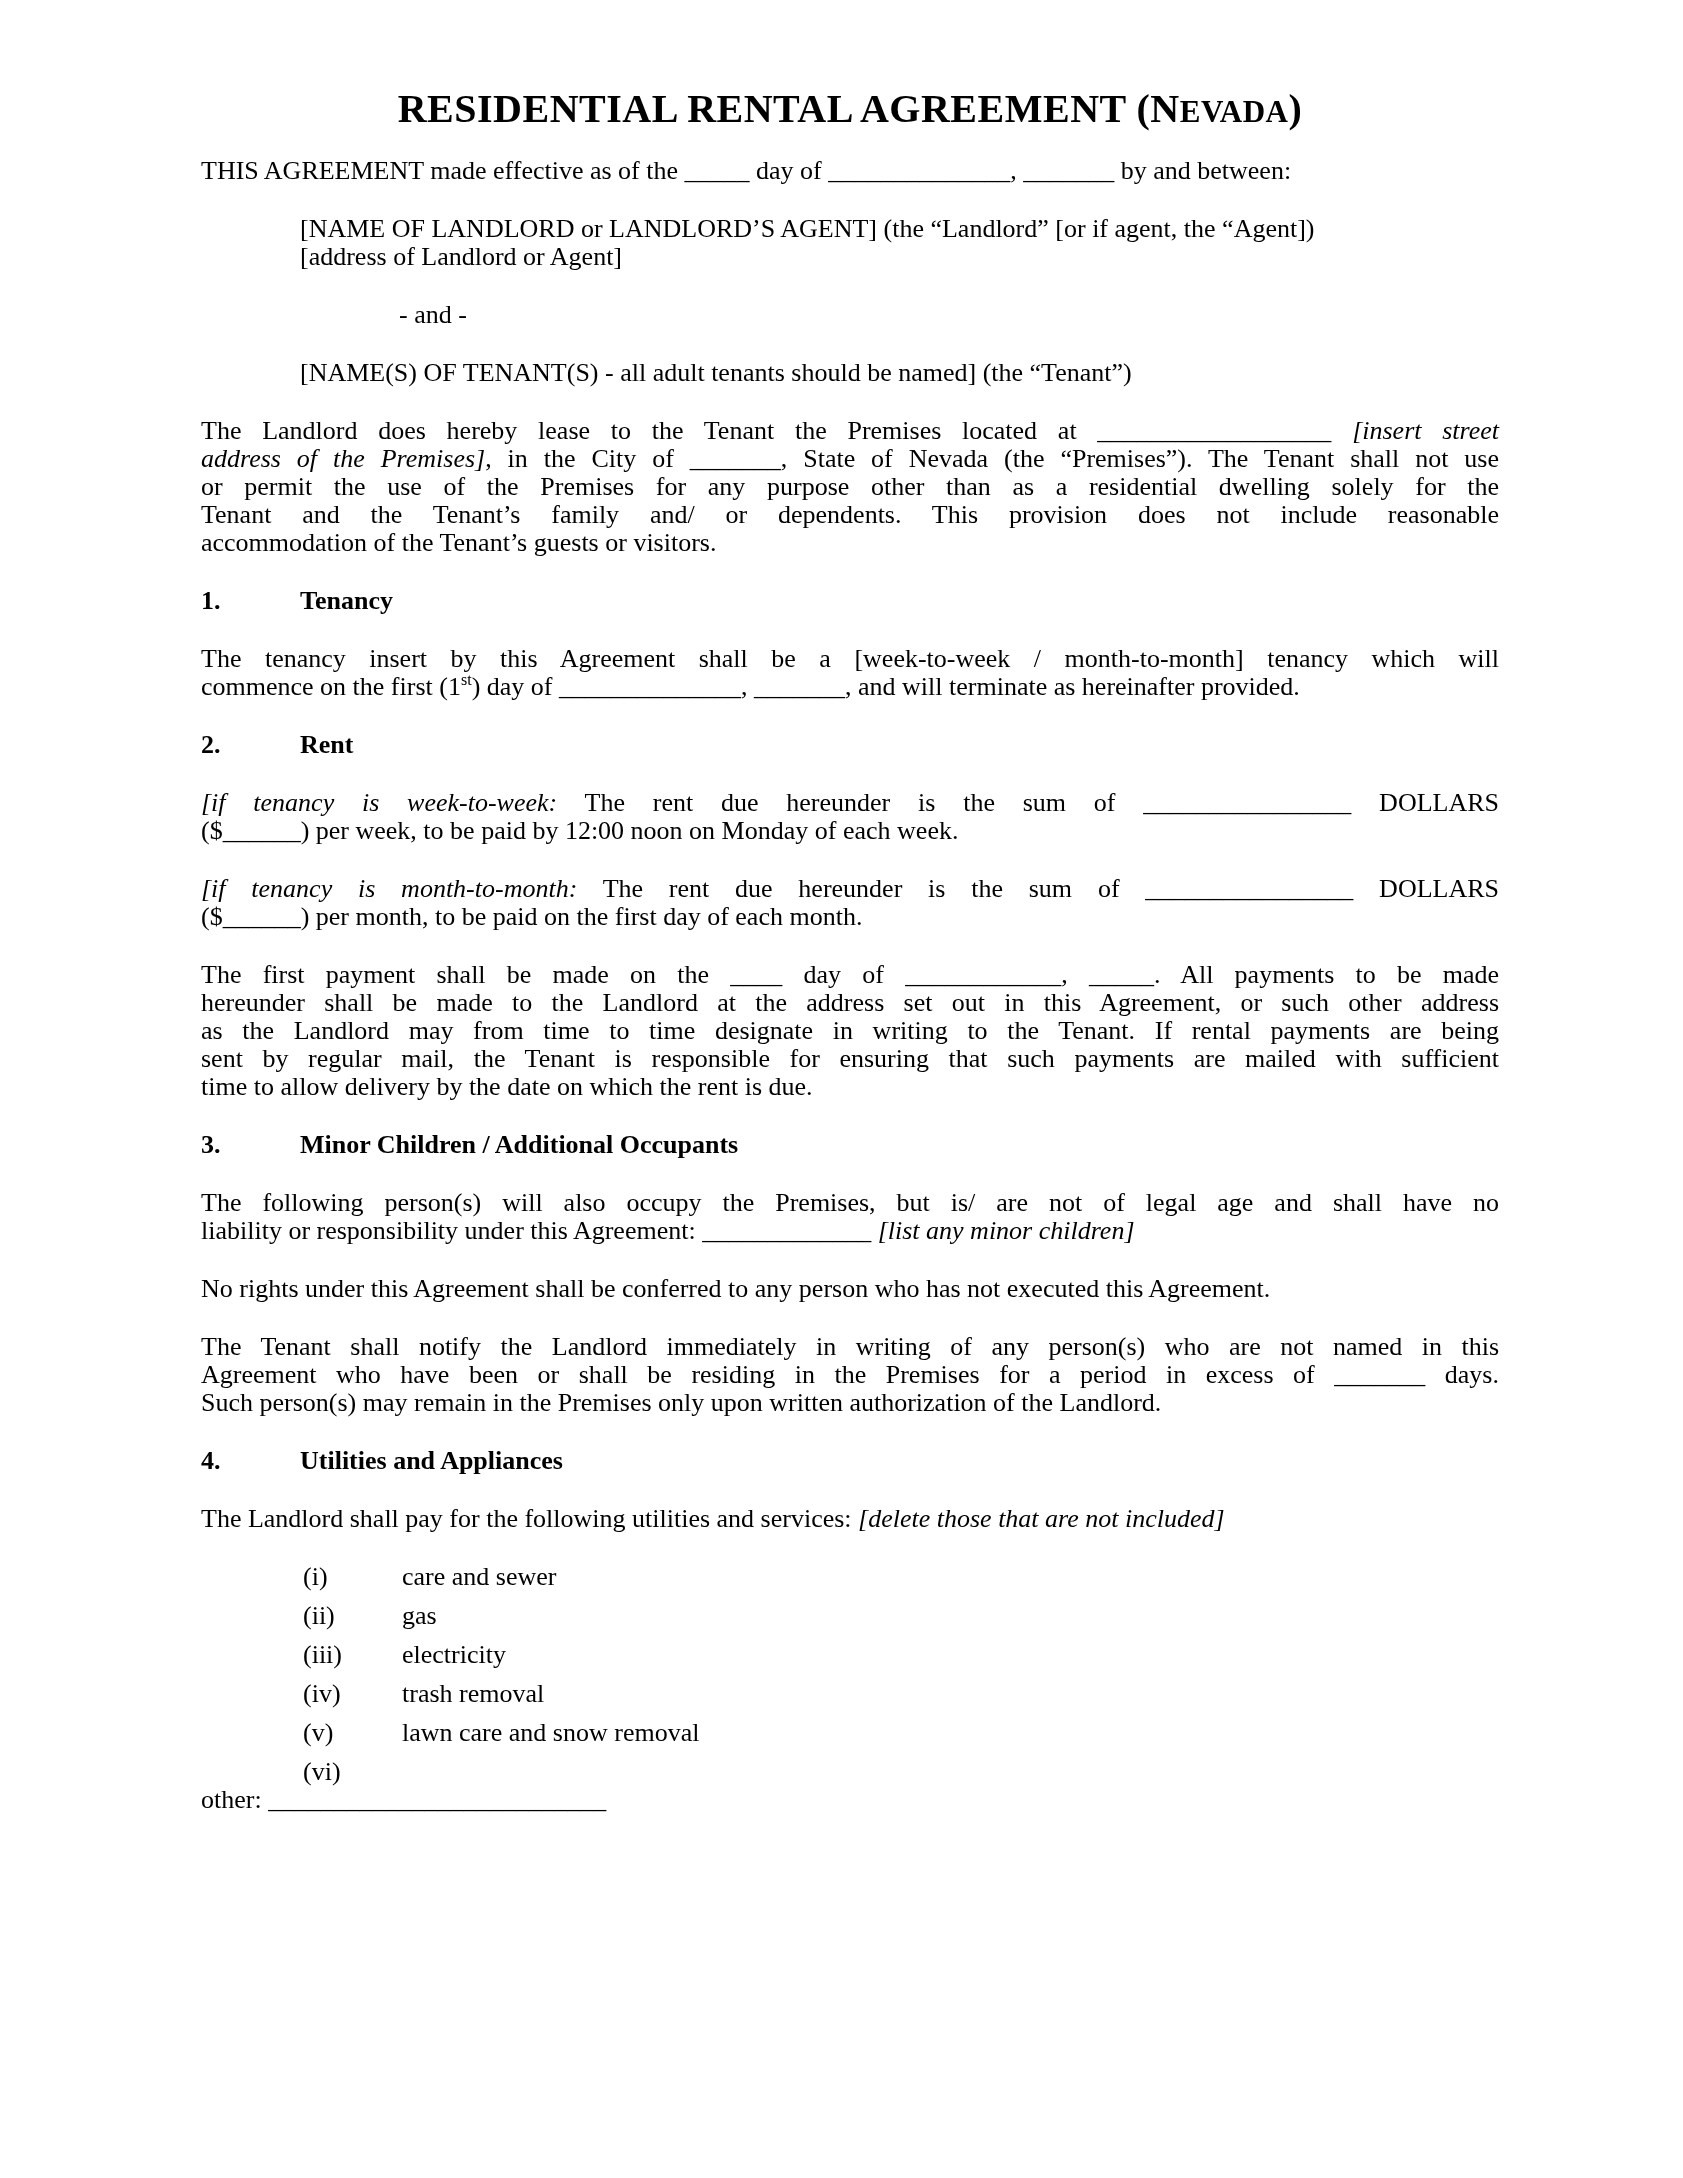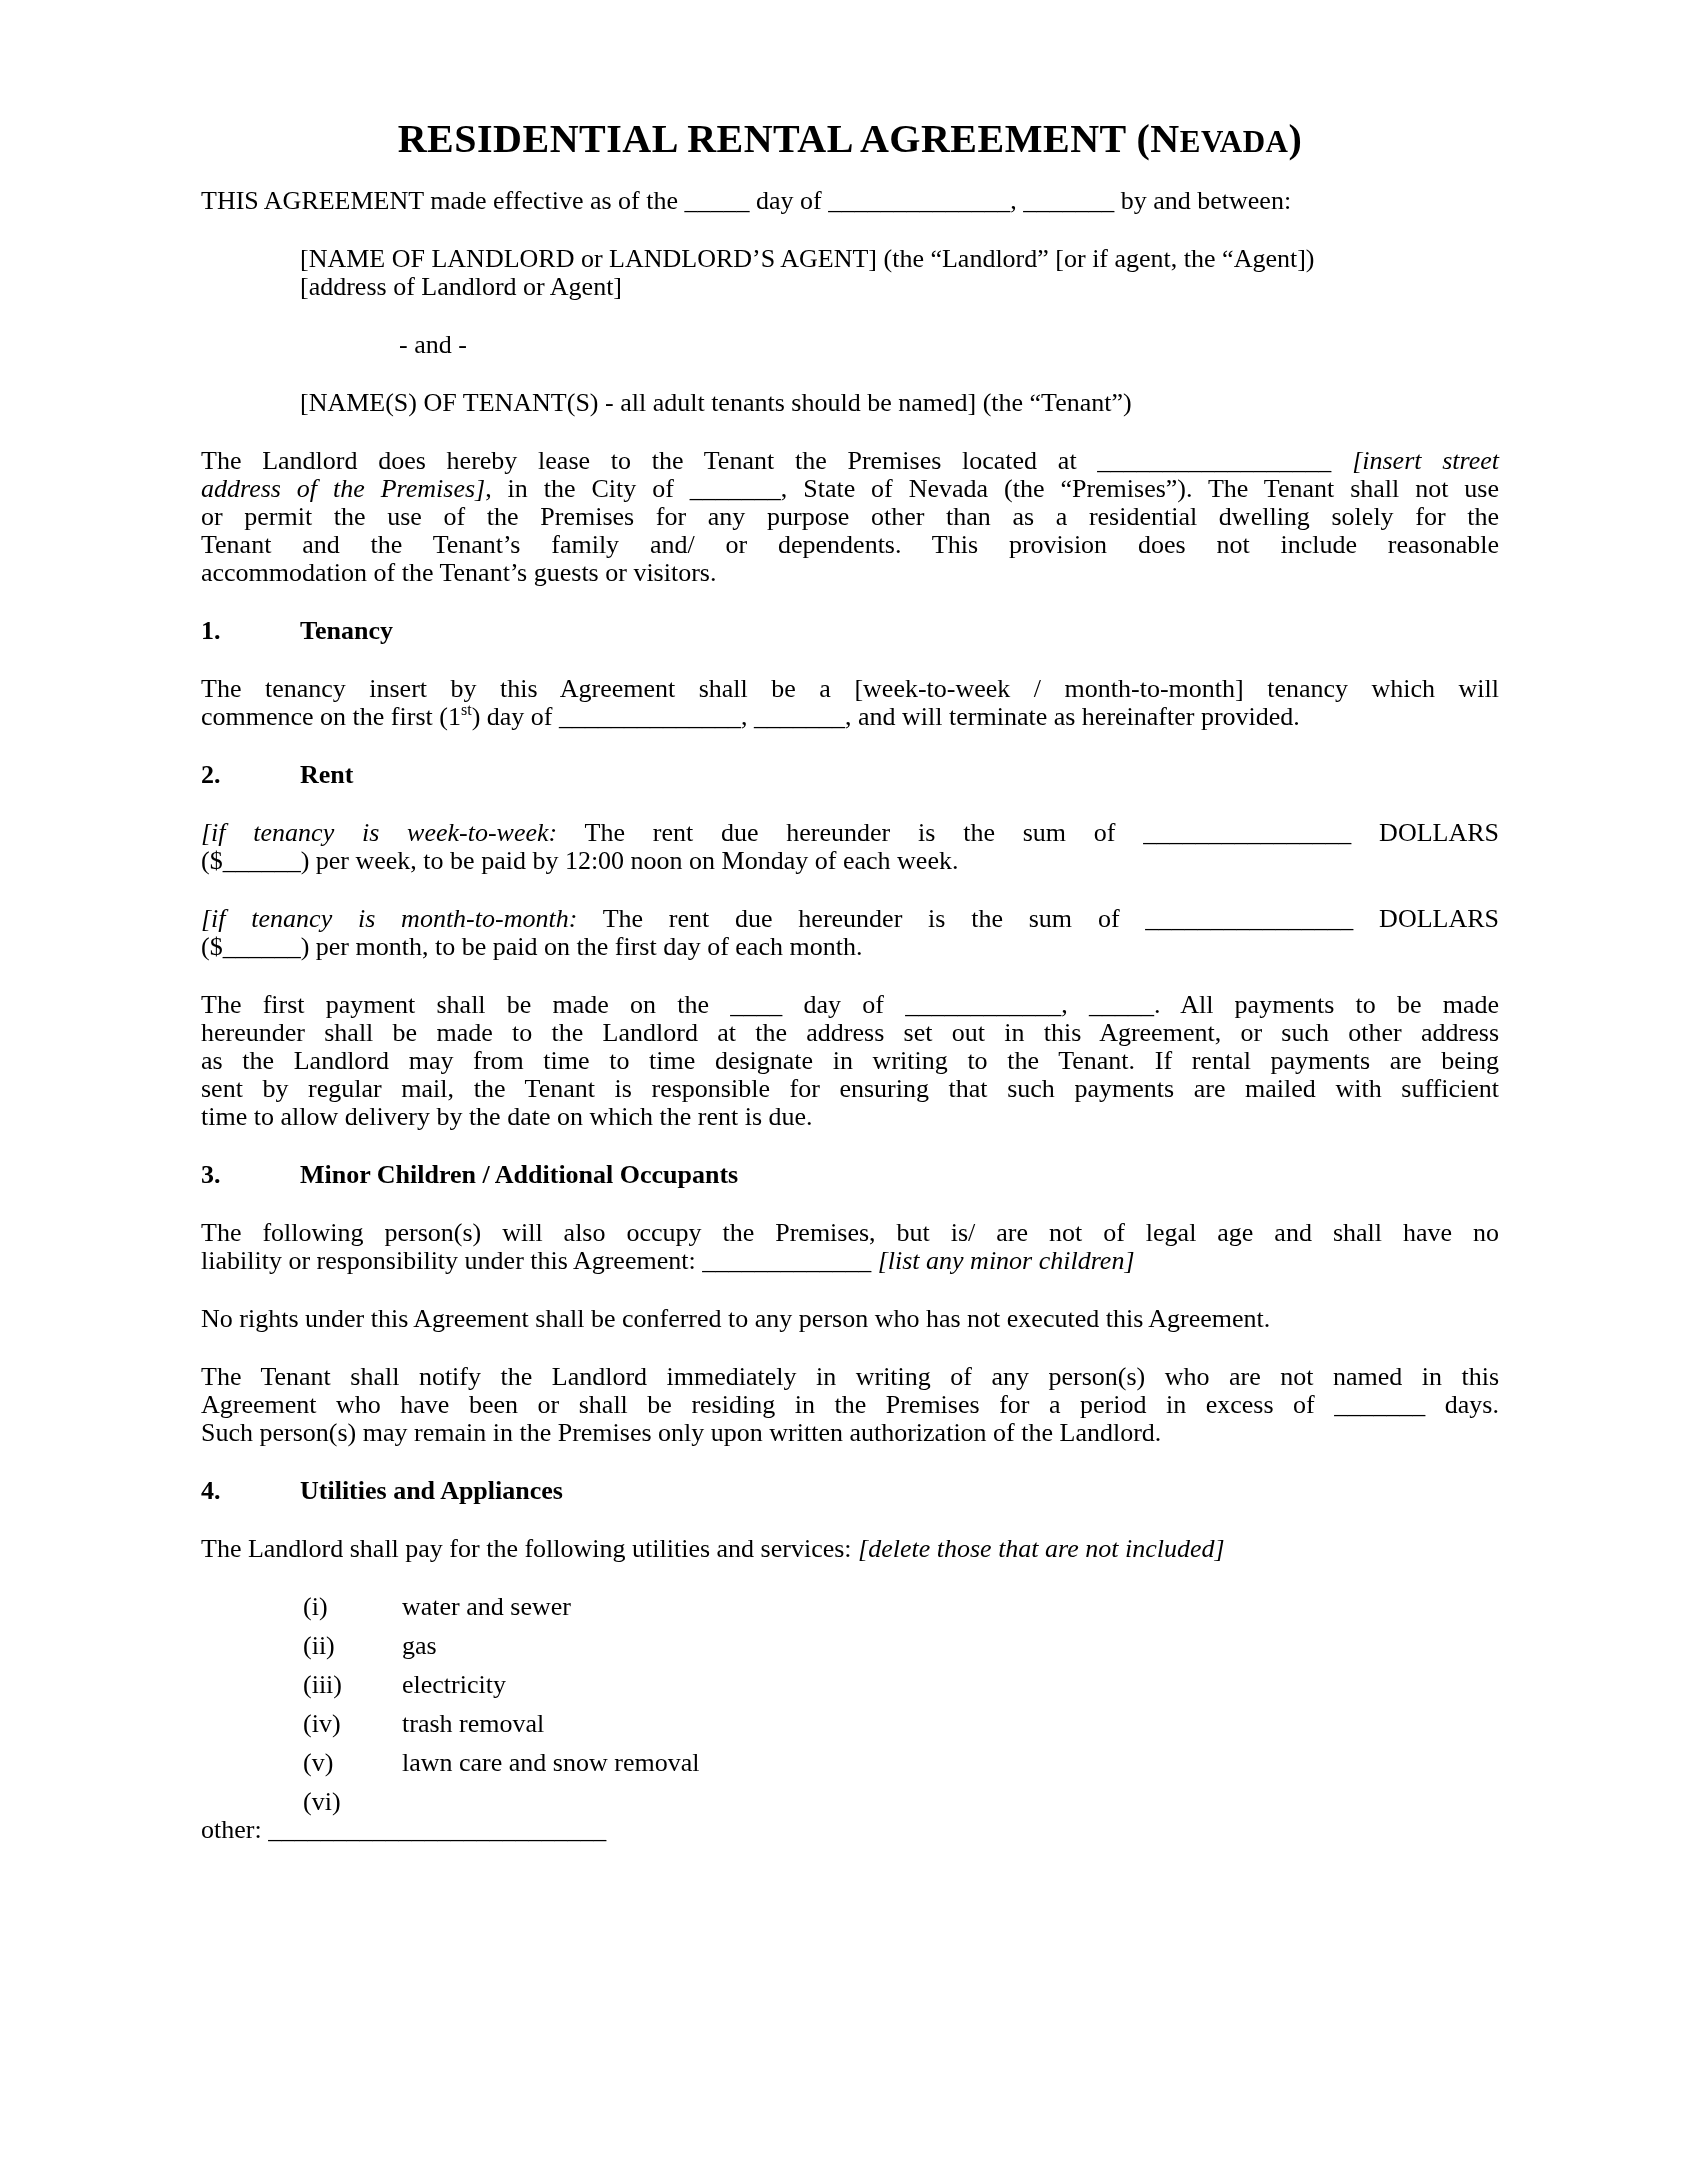--- a/index.html
+++ b/index.html
@@ -1,21 +1,21 @@
 <!DOCTYPE html>
 <html><head>
 <meta charset="utf-8">
 <style>
   html,body{margin:0;padding:0;background:#e8e8e8;}
   .page{
     position:relative;
     width:1683px;height:2178px;
     background:#ffffff;
     box-sizing:border-box;
-    padding:116px 184px 0 201px;
+    padding:86px 184px 0 201px;
     font-family:"Liberation Serif","DejaVu Serif",serif;
     font-size:26px;
     line-height:28px;
     color:#000;
     overflow:hidden;
   }
   .doc-title{
     text-align:center;
     font-weight:bold;
     font-size:40px;
@@ -109,21 +109,21 @@
       <div class="blk heading">
         <span class="hnum">4.</span>
         <span>Utilities and Appliances</span>
       </div>
       <div class="blk">
         <div class="ln">The Landlord shall pay for the following utilities and services: <i>[delete those that are not included]</i></div>
       </div>
       <div class="blk list">
         <div class="li">
           <span class="lnum">(i)</span>
-          <span>water and sewer</span>
+          <span>care and sewer</span>
         </div>
         <div class="li">
           <span class="lnum">(ii)</span>
           <span>gas</span>
         </div>
         <div class="li">
           <span class="lnum">(iii)</span>
           <span>electricity</span>
         </div>
         <div class="li">

